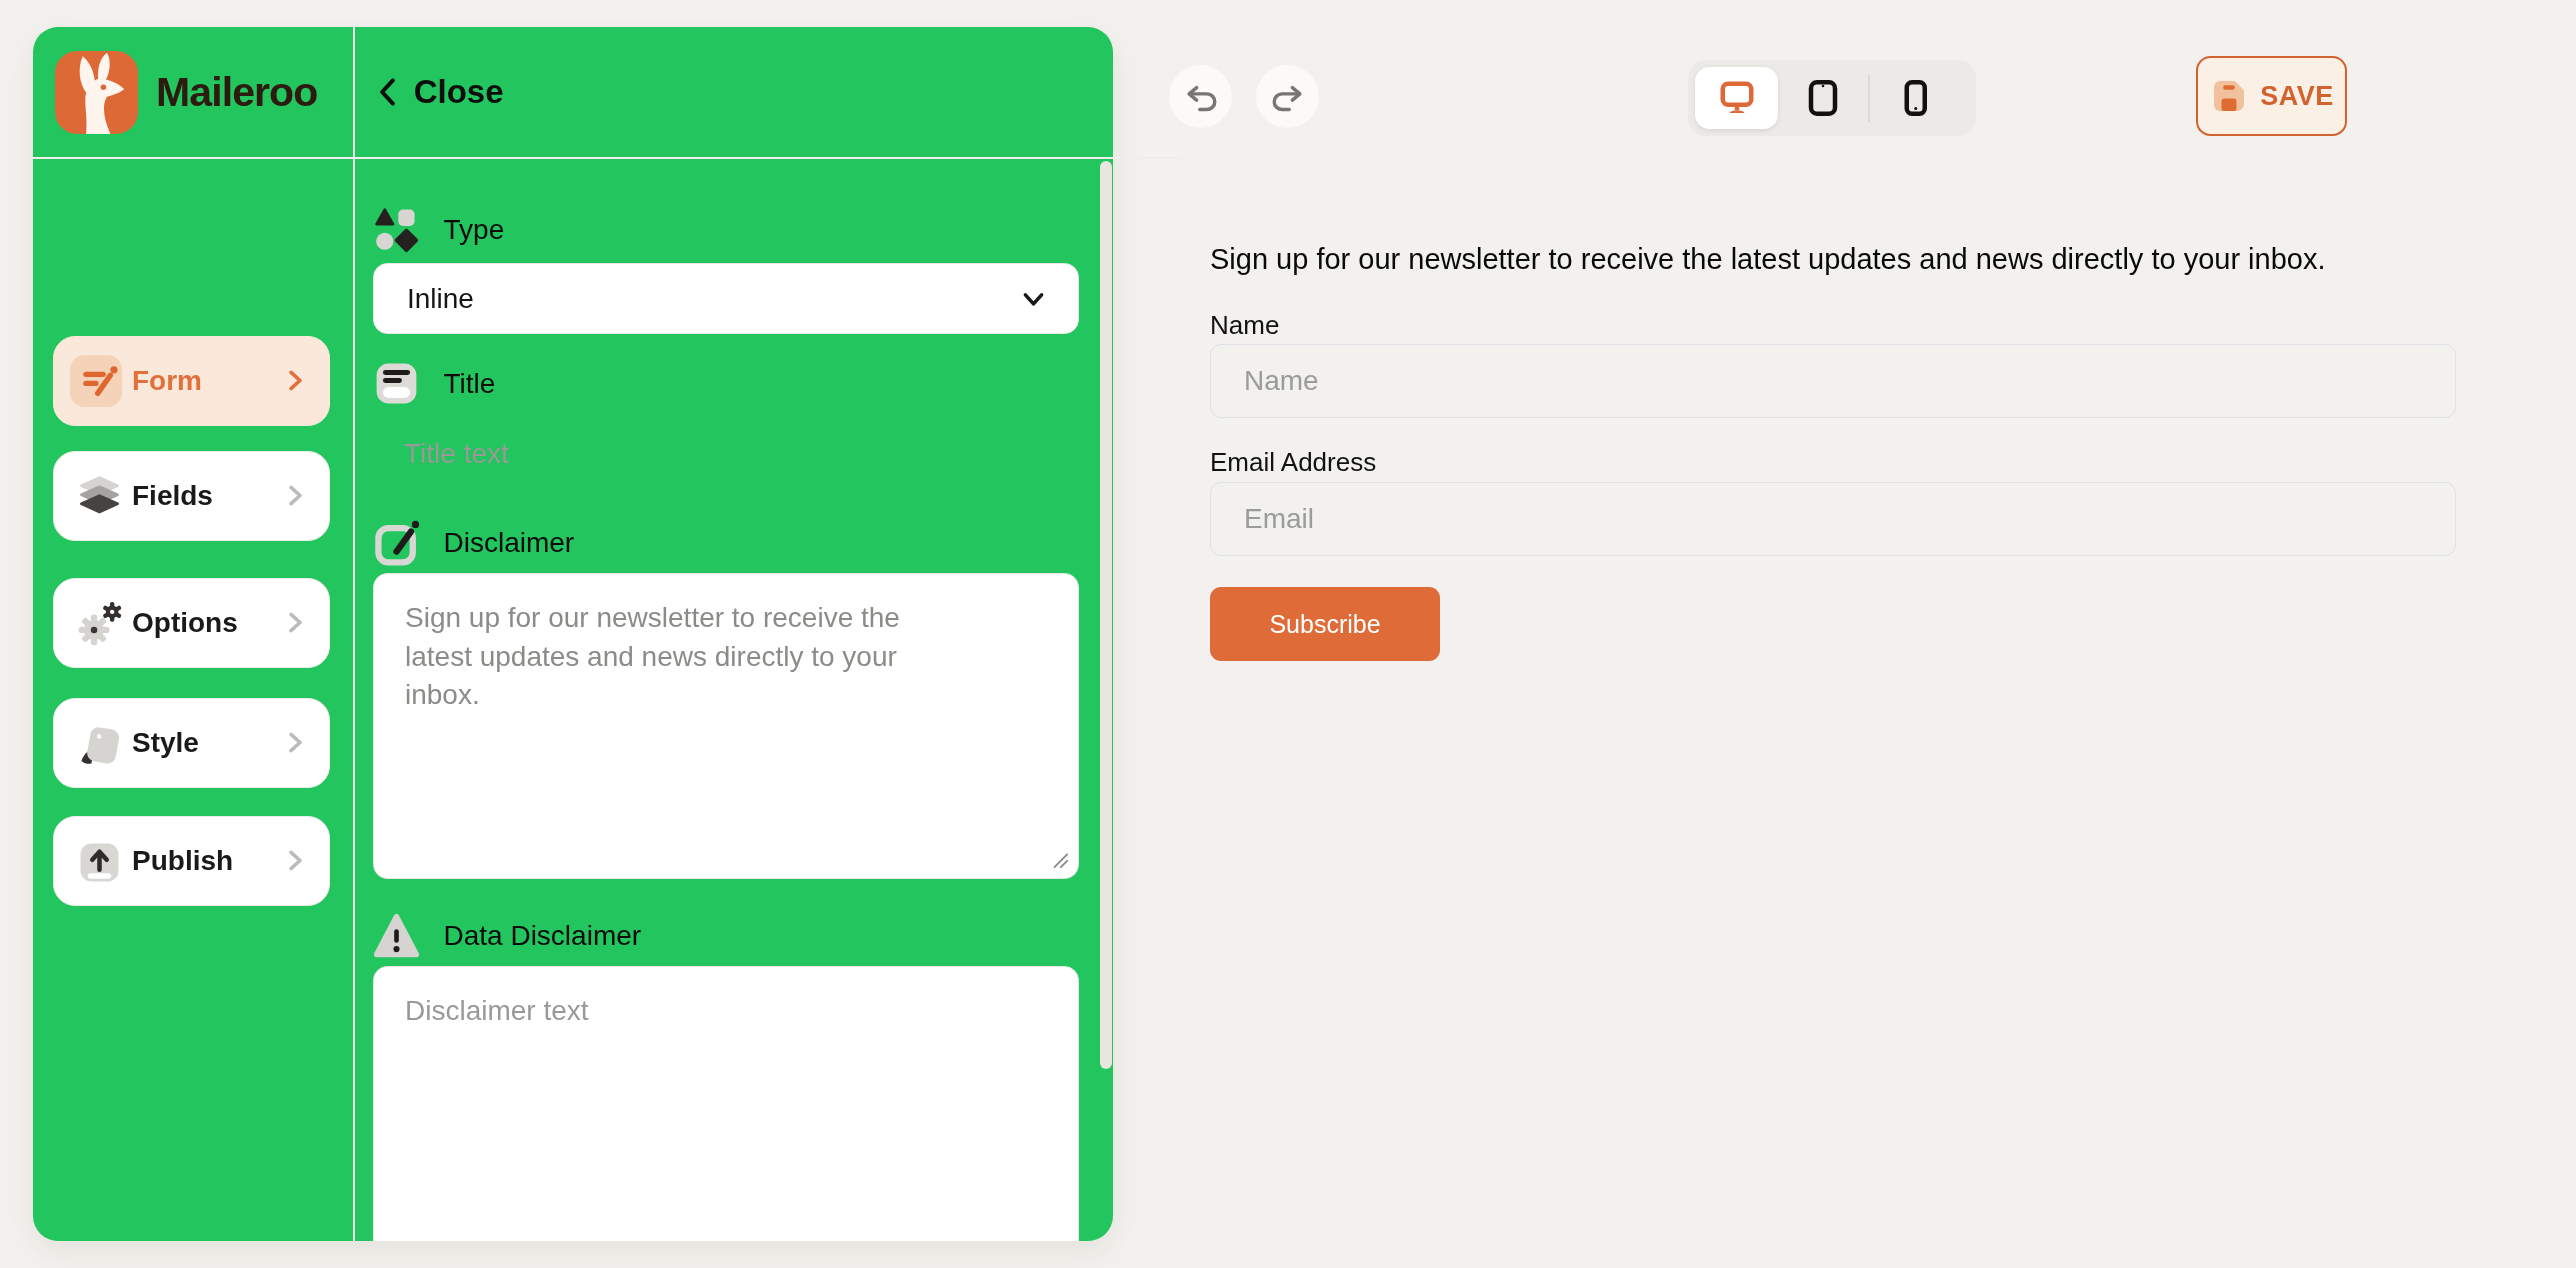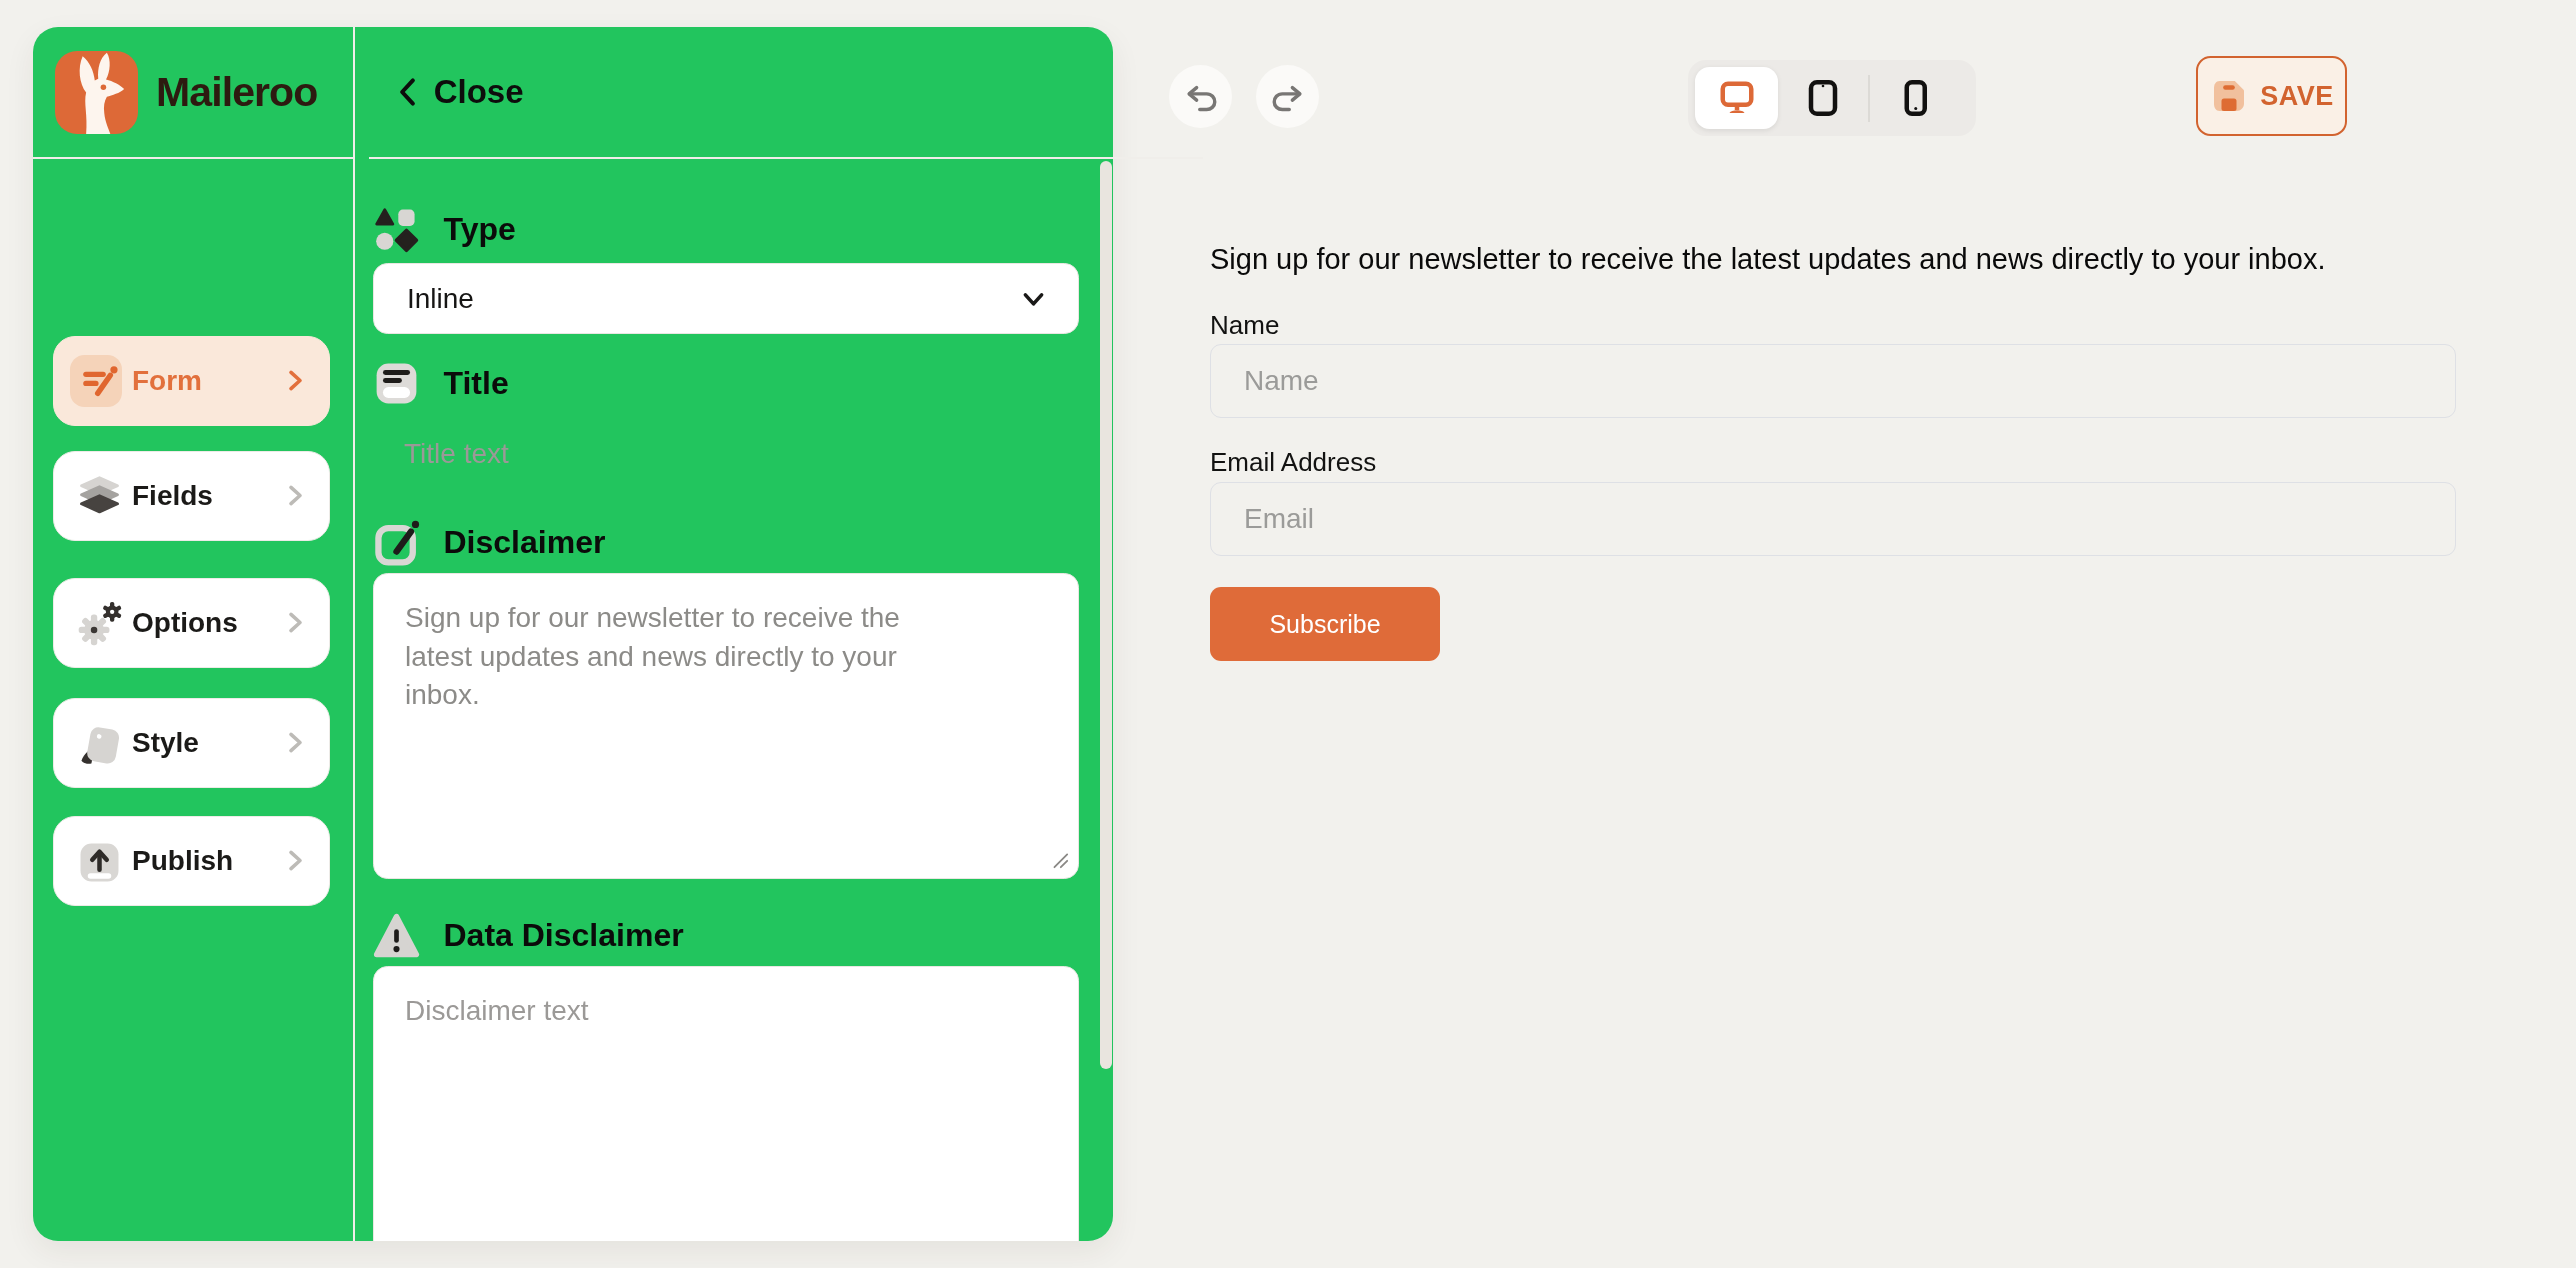--- a/index.html
+++ b/index.html
@@ -26,27 +26,27 @@
     background:#fff;border:1.8px solid #EDEBE7;box-sizing:border-box;cursor:pointer;}
   .nav-item.active{background:#FAE8DA;border-color:#FAE8DA;}
   .nav-icon{position:absolute;left:22px;top:22px;width:47px;height:47px;}
   .nav-item.active .nav-chip{position:absolute;left:16.3px;top:18px;width:52px;height:52px;border-radius:14.5px;background:#F5D3B9;}
   .nav-label{position:absolute;left:78px;top:0;height:87px;display:flex;align-items:center;
     font-size:28px;font-weight:700;color:#1B1A18;}
   .nav-item.active .nav-label{color:#E2703C;}
   .nav-chev{position:absolute;right:20px;top:30px;width:27px;height:27px;}
 
   
-  .ed-header{position:absolute;left:336px;top:0;width:834px;height:130px;border-radius:12px;}
+  .ed-header{position:absolute;left:316px;top:0;width:834px;height:130px;border-radius:12px;}
   .close-btn{position:absolute;left:25px;top:36px;height:58px;display:flex;align-items:center;gap:12.7px;cursor:pointer;}
   .close-label{font-size:33px;font-weight:600;color:#0D0D0C;}
   .editor{position:absolute;left:322px;top:132px;width:758px;height:1082px;overflow:hidden;}
   .sec-head{position:absolute;left:18px;height:47px;display:flex;align-items:center;gap:23.5px;}
   .sec-icon{width:47px;height:47px;flex:0 0 auto;}
-  .sec-title{font-size:32px;font-weight:700;color:#0B0B0A;}
+  .sec-title{font-size:28px;font-weight:400;color:#0B0B0A;}
   .field-box{position:absolute;left:18px;width:706px;box-sizing:border-box;
     border:1.8px solid #E9E7E2;border-radius:14.5px;background:#fff;}
   .select-box{height:71px;display:flex;align-items:center;cursor:pointer;}
   .select-value{margin-left:33px;font-size:28px;color:#161514;flex:1;}
   .select-chev{margin-right:31px;width:27px;height:27px;}
   .text-input{height:69px;width:100%;border:none;outline:none;background:transparent;
     padding:0 31px;font-size:28px;color:#161514;font-family:"Liberation Sans",sans-serif;box-sizing:border-box;border-radius:14.5px;}
   .text-input::placeholder{color:#9B9997;opacity:1;}
   .ta{width:100%;height:100%;border:none;outline:none;background:transparent;resize:none;
     padding:25px 109px 25px 31px;font-size:28px;line-height:1.38;color:#8C8B88;

